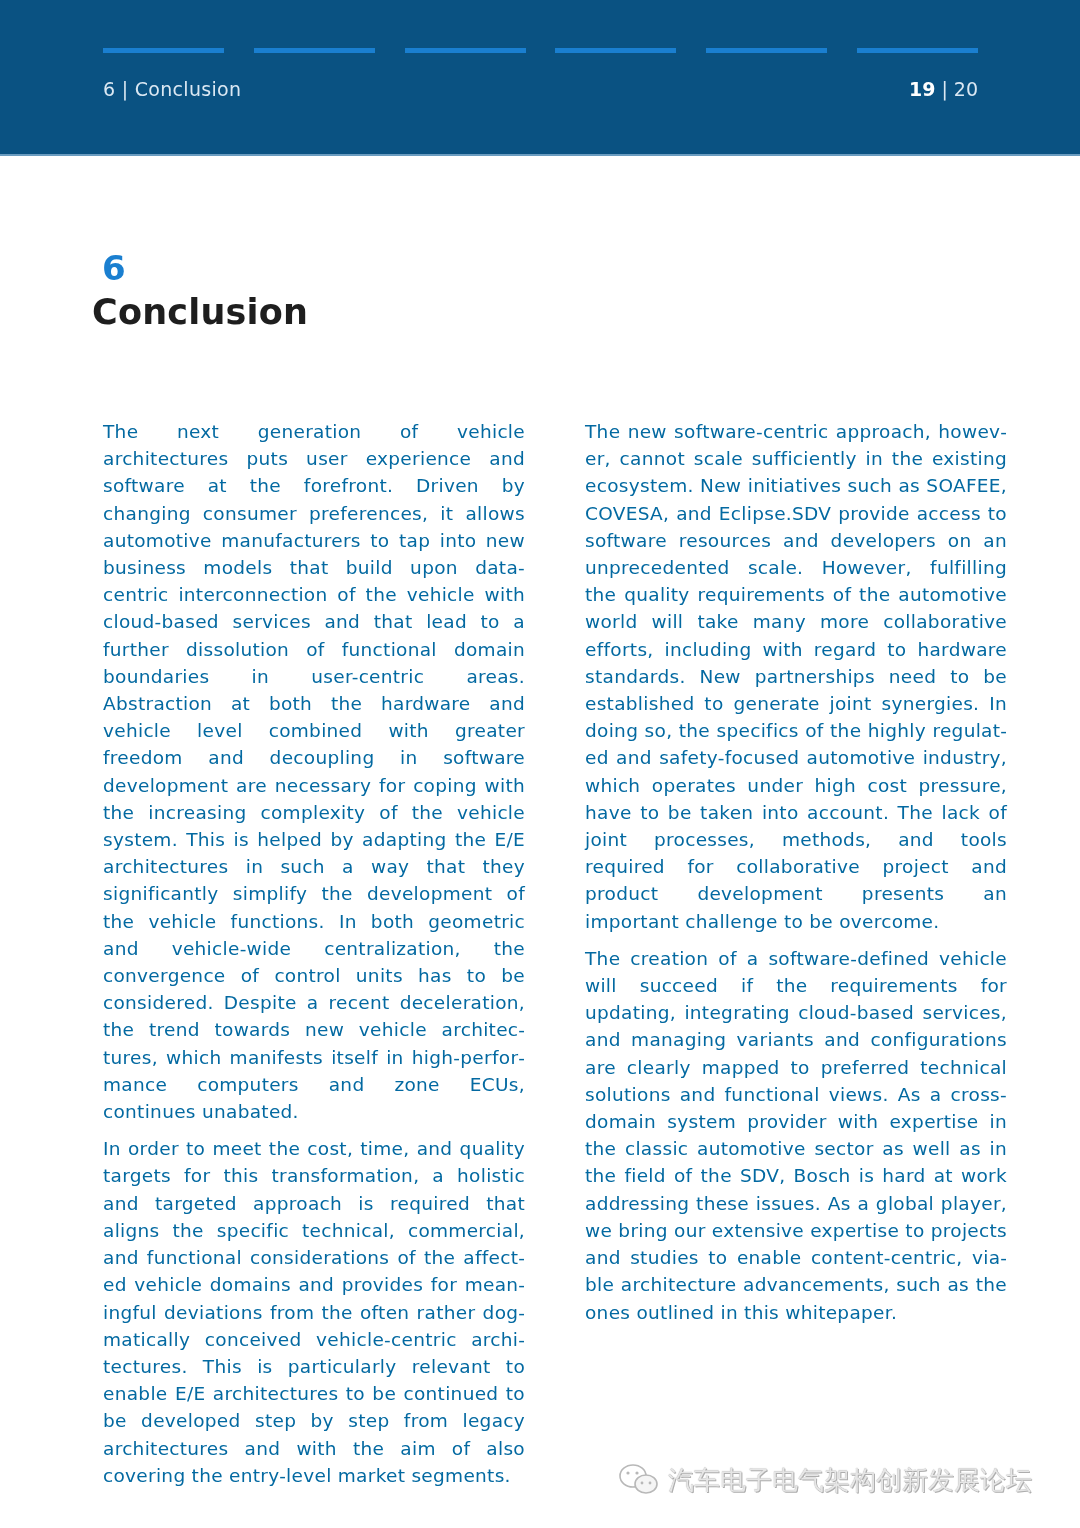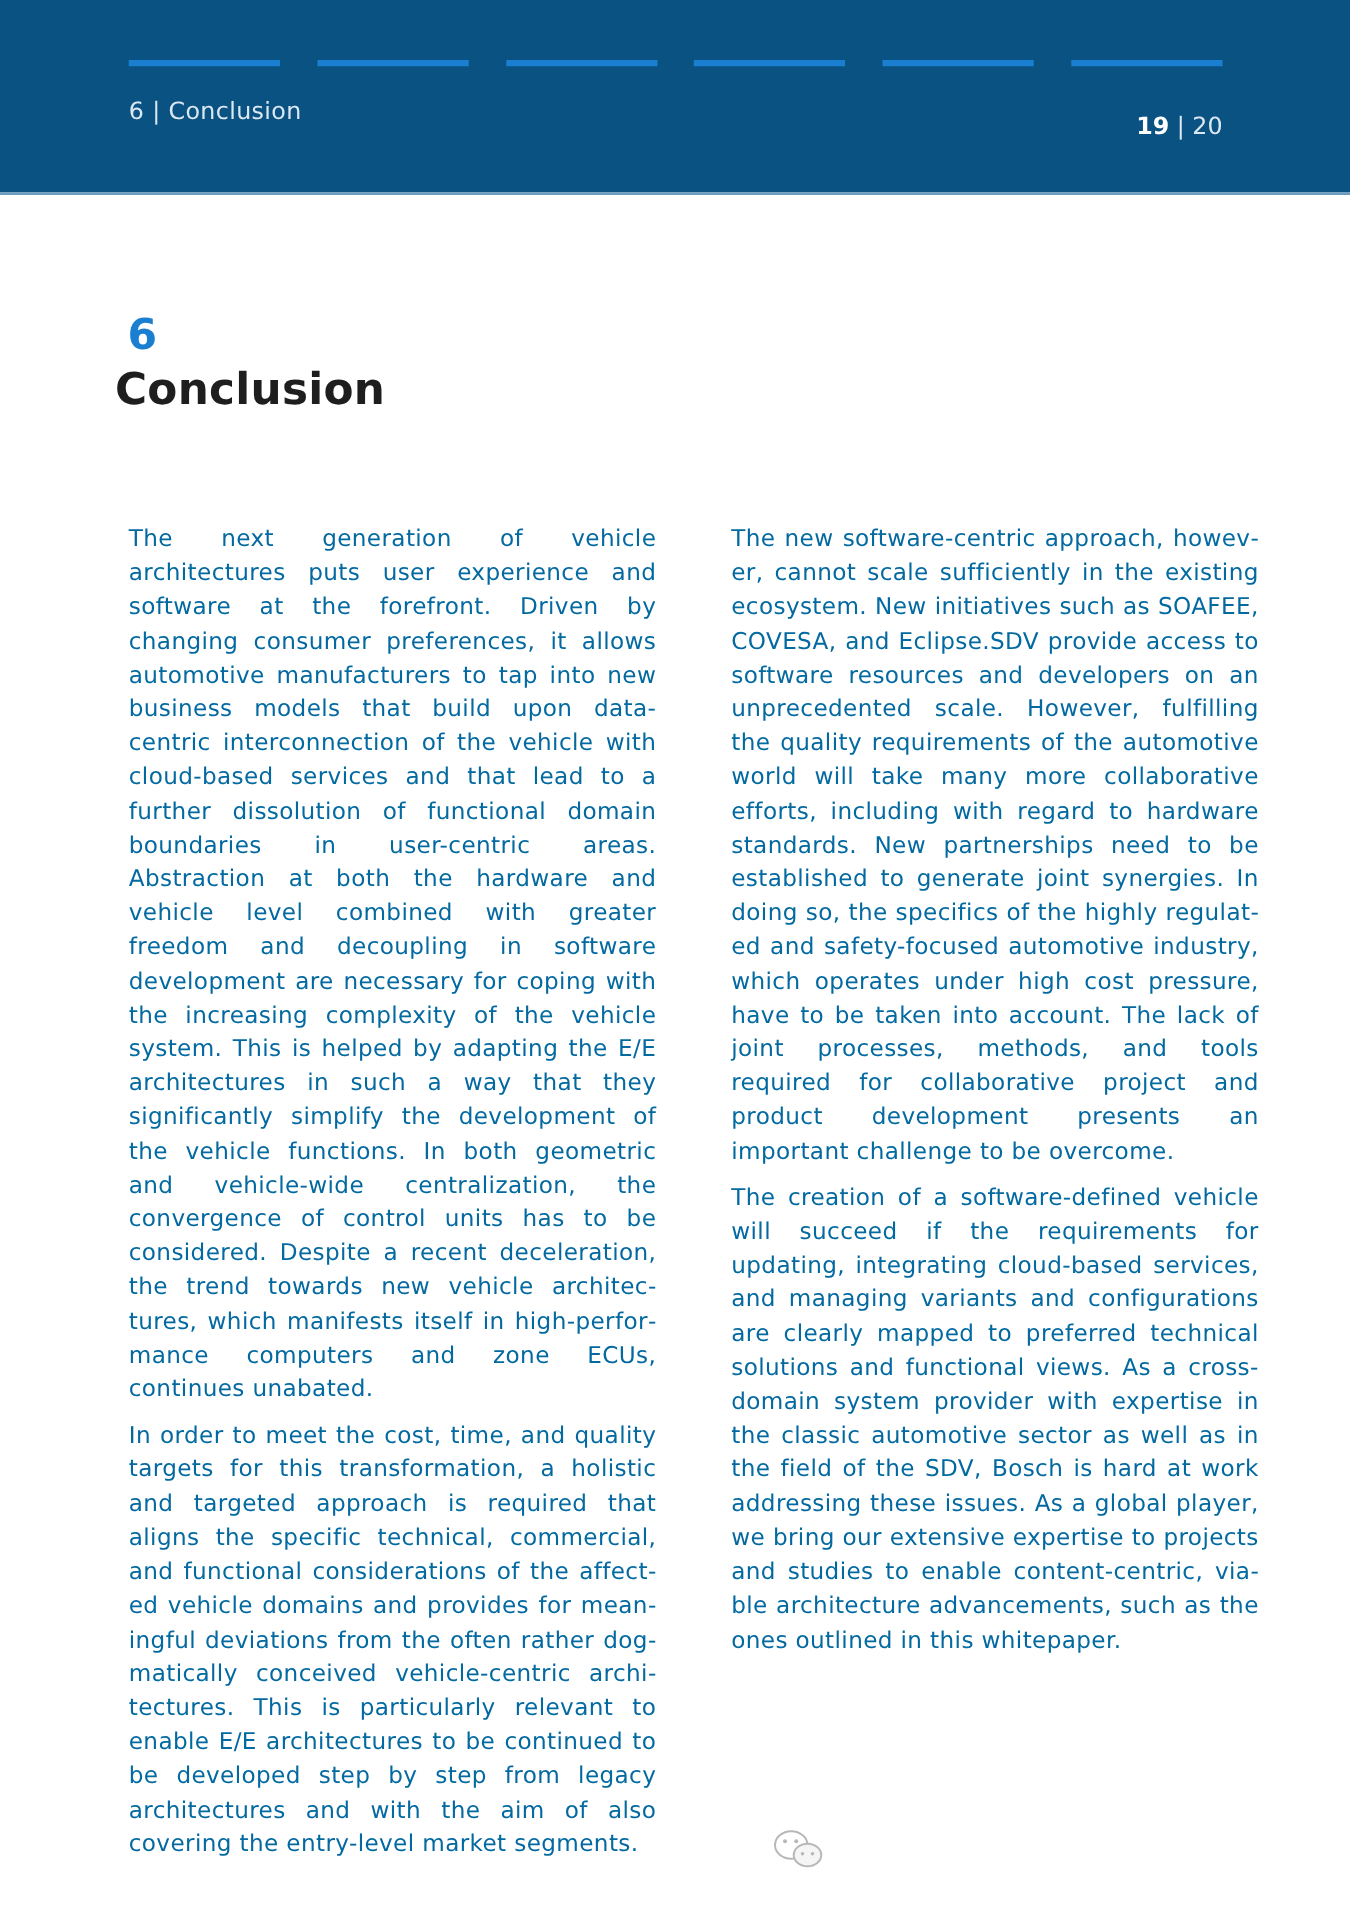--- a/index.html
+++ b/index.html
@@ -42,21 +42,21 @@
     position: absolute;
     left: 103px;
     top: 78px;
     font-size: 19px;
     color: #dbe8f3;
     letter-spacing: 0.3px;
   }
   .page-counter {
     position: absolute;
     right: 102px;
-    top: 90px;
+    top: 78px;
     font-size: 19px;
     color: #dbe8f3;
   }
   .page-counter .current { font-weight: bold; color: #ffffff; }
   .page-counter .sep { margin: 0 6px; }
   .chapter-num {
     position: absolute;
     left: 102px;
     top: 248px;
     font-size: 34px;
@@ -132,13 +132,14 @@
 
 <div class="watermark">
   <svg class="wechat-icon" viewBox="0 0 44 36">
     <ellipse cx="15" cy="14" rx="13" ry="11" fill="none" stroke="#b8b8b8" stroke-width="1.6"></ellipse>
     <ellipse cx="28" cy="22" rx="11" ry="9" fill="#f5f5f5" stroke="#b8b8b8" stroke-width="1.6"></ellipse>
     <circle cx="10" cy="11" r="1.6" fill="#b8b8b8"></circle>
     <circle cx="19" cy="11" r="1.6" fill="#b8b8b8"></circle>
     <circle cx="24" cy="21" r="1.4" fill="#b8b8b8"></circle>
     <circle cx="32" cy="21" r="1.4" fill="#b8b8b8"></circle>
   </svg>
+  <span>汽车电子电气架构创新发展论坛</span>
 </div>
 
 </body></html>

